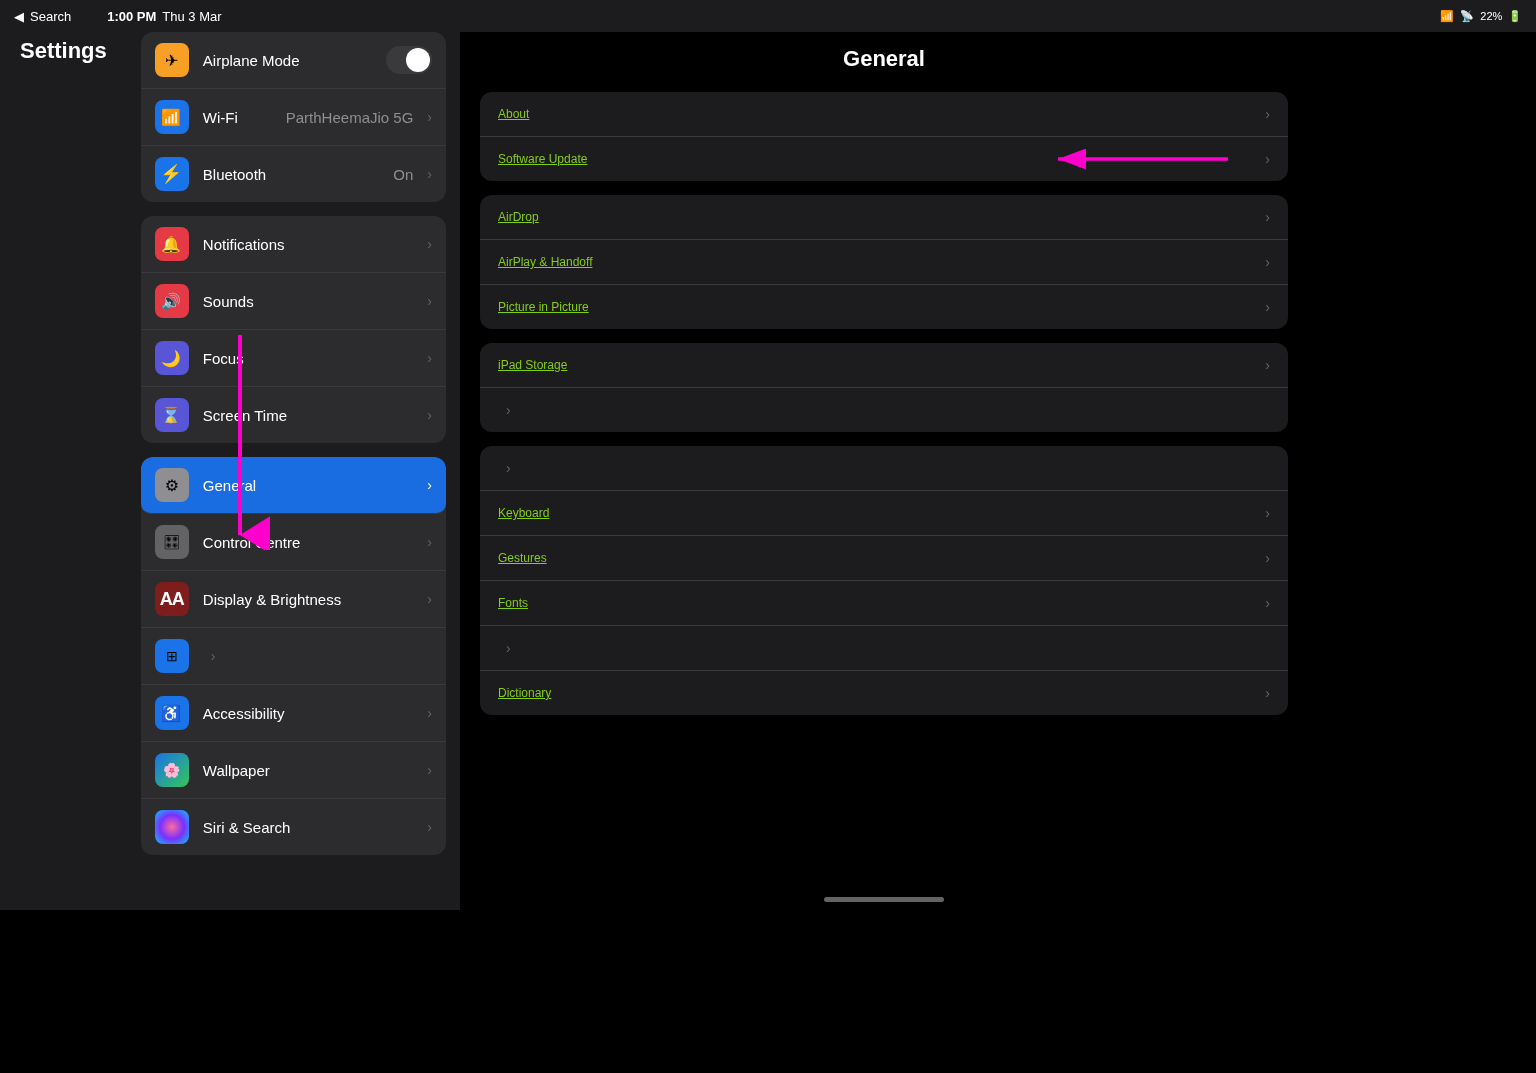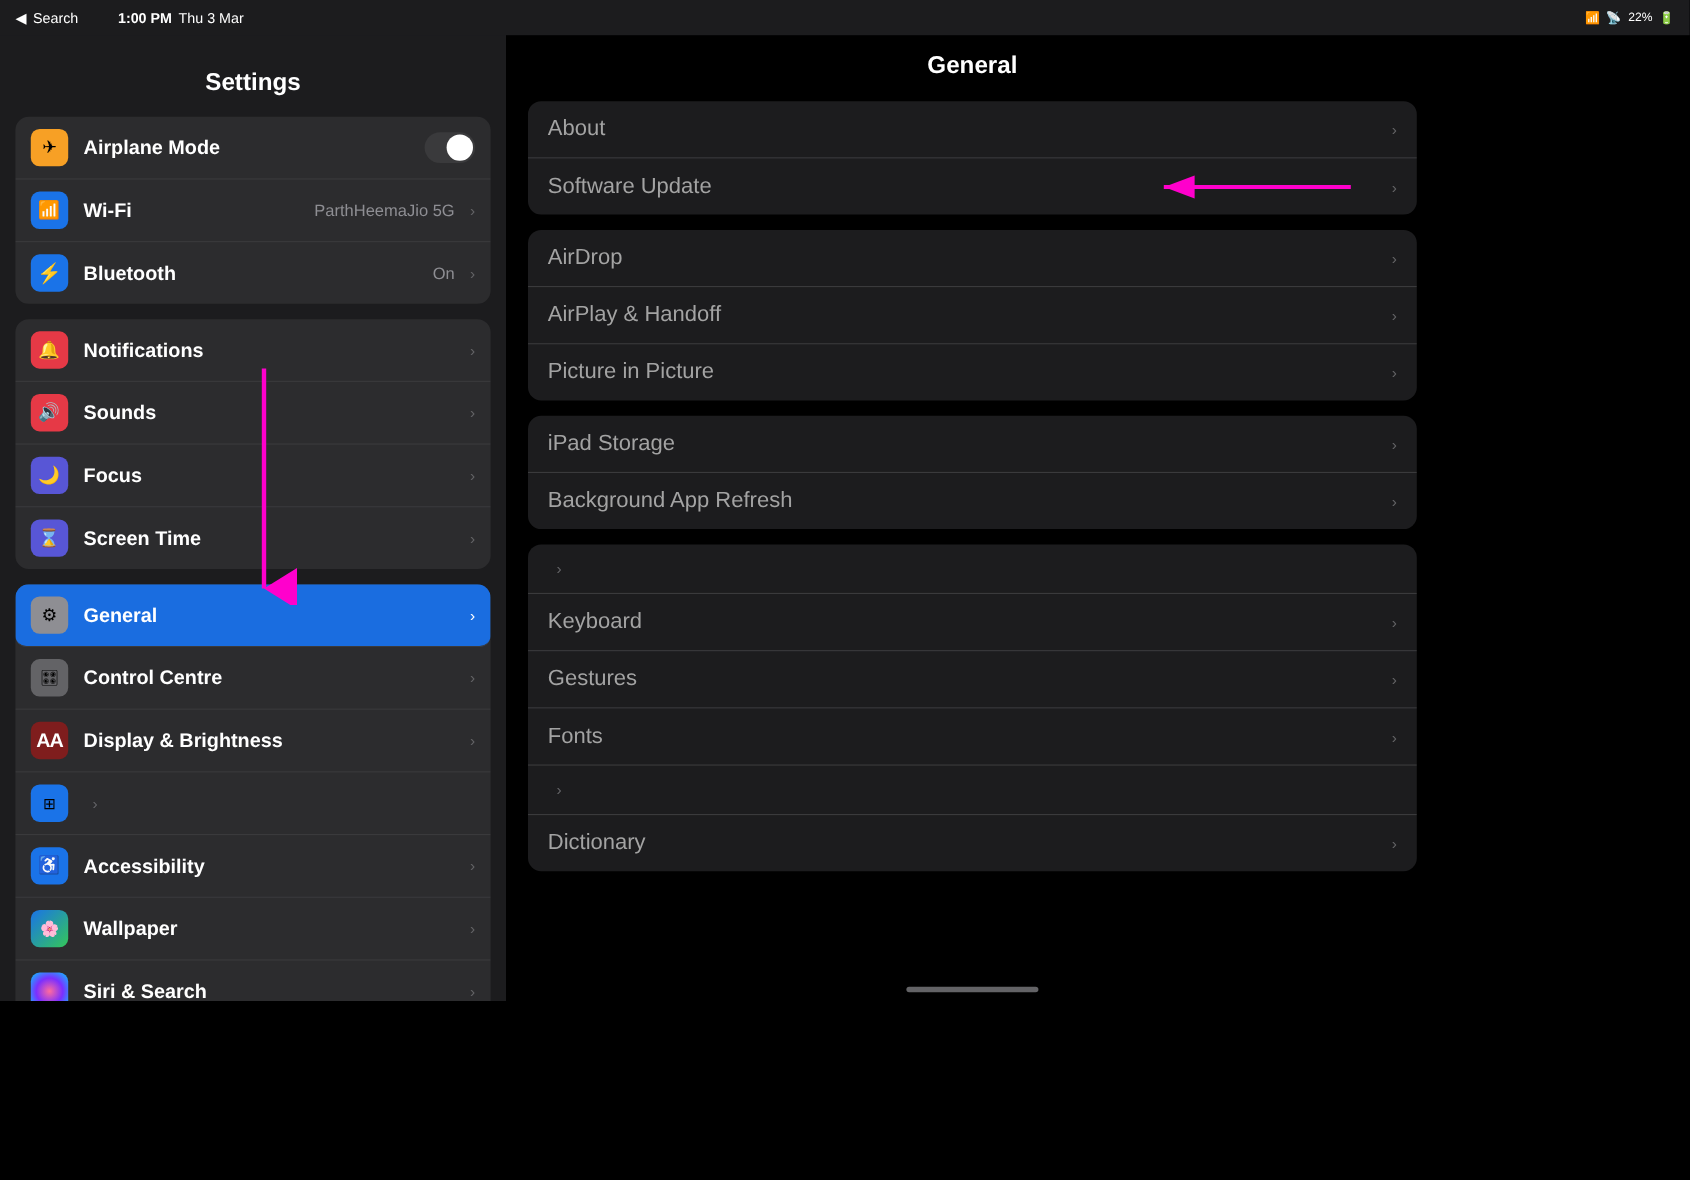--- a/index.html
+++ b/index.html
@@ -37,23 +37,23 @@
       gap: 6px;
       font-size: 11px;
       color: #fff;
     }
 
     
     .sidebar {
       width: 460px;
       background: #1c1c1e;
       height: 910px;
-      padding-top: 48px;
-      display: flex;
-      flex-direction: column;
+      padding-top: 24px;
+      display: flex;
+      flex-direction: row;
       flex-shrink: 0;
     }
     .sidebar-header {
       padding: 14px 20px 10px;
       font-size: 22px;
       font-weight: 700;
       color: #fff;
       text-align: center;
     }
     .sidebar-content {
@@ -86,24 +86,23 @@
       height: 34px;
       border-radius: 8px;
       margin-right: 14px;
       display: flex;
       align-items: center;
       justify-content: center;
       flex-shrink: 0;
       font-size: 18px;
     }
     .item-label {
-      font-size: 18px;
-      color: #fff;
-      flex: 1;
-      font-weight: bold;
+      font-size: 15px;
+      color: #fff;
+      flex: 1;
     }
     .item-value {
       font-size: 15px;
       color: #8e8e93;
       margin-right: 6px;
     }
     .item-toggle {
       width: 46px;
       height: 28px;
       background: #3a3a3c;
@@ -150,23 +149,24 @@
     .settings-row {
       display: flex;
       align-items: center;
       padding: 14px 18px;
       border-bottom: 0.5px solid #3a3a3c;
       cursor: pointer;
       position: relative;
     }
     .settings-row:last-child { border-bottom: none; }
     .settings-row-label {
-      font-size: 20px;
-      color: #a3a3a3;
-      flex: 1;
+      font-size: 12px;
+      color: #84cc16;
+      flex: 1;
+      text-decoration: underline;
     }
     .chevron {
       color: #636366;
       font-size: 14px;
       margin-left: 8px;
     }
 
     
     .main-content::-webkit-scrollbar { display: none; }
     .sidebar-content::-webkit-scrollbar { display: none; }
@@ -330,21 +330,20 @@
         <span class="chevron">›</span>
       </div>
     </div>
 
     <div class="settings-group">
       <div class="settings-row">
         <span class="settings-row-label">iPad Storage</span>
         <span class="chevron">›</span>
       </div>
       <div class="settings-row">
-        <span class="settings-row-label">Background App Refresh</span>
         <span class="chevron">›</span>
       </div>
     </div>
 
     <div class="settings-group">
       <div class="settings-row">
         <span class="chevron">›</span>
       </div>
       <div class="settings-row">
         <span class="settings-row-label">Keyboard</span>

